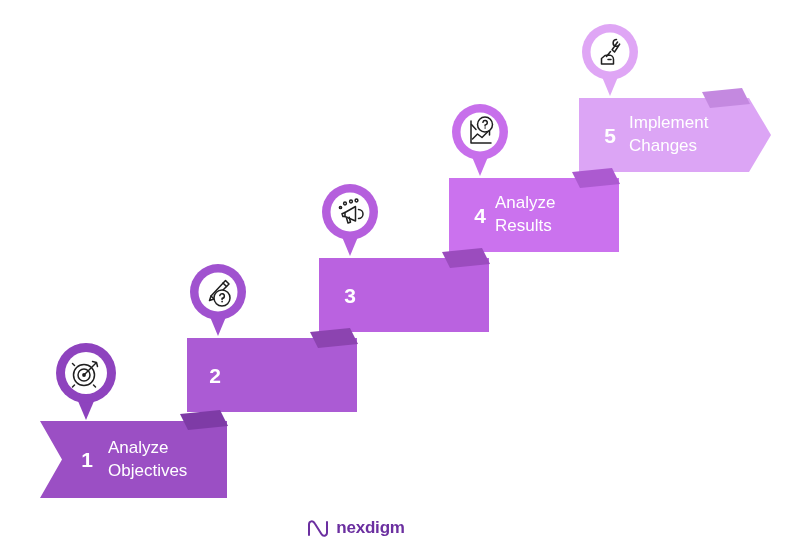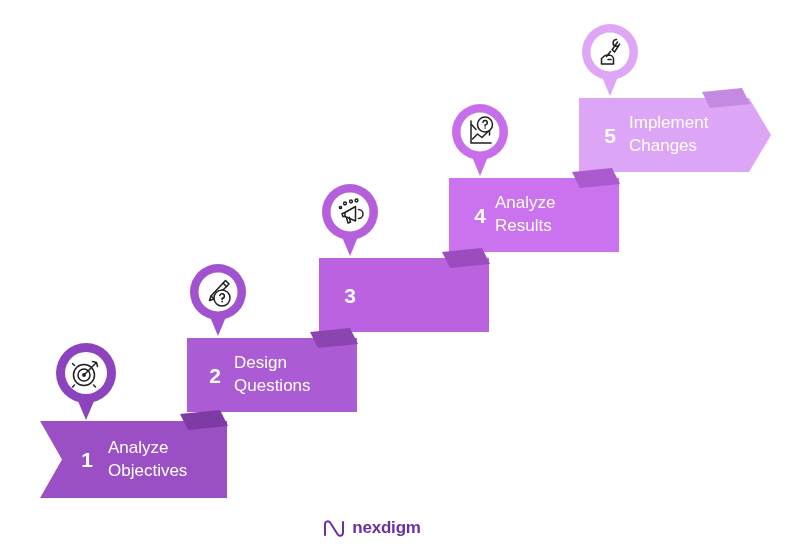--- a/index.html
+++ b/index.html
@@ -77,21 +77,21 @@
   
   .pin {
     position: absolute;
     z-index: 5;
   }
   .pin svg { display: block; }
 
   
   #logo {
     position: absolute;
-    left: 16px;
+    left: 0;
     width: 712px;
     text-align: center;
     display: flex;
     align-items: center;
     justify-content: center;
     gap: 7px;
   }
   #logo-mark { display: block; }
   #logo-text {
     font-size: 17px;
@@ -167,22 +167,20 @@
         <polygon points="0,4 40,0 48,16 8,20" fill="#8C44B0"></polygon>
       </svg>
     </div>
 
     <div class="banner" style="left:7px; top:80px; width:170px; height:74px;">
       <svg class="banner-shape" viewBox="0 0 170 74" preserveAspectRatio="none">
         <polygon points="0,0 170,0 170,74 0,74" fill="#AB5BD4"></polygon>
       </svg>
       <div class="banner-inner">
         <div class="step-num" style="width:26px; margin-left:15px;">2</div>
-        <div class="step-label" style="margin-left:6px;">Design
-Questions</div>
       </div>
     </div>
   </div>
 
   <div class="step" style="left:312px; top:178px; width:260px; height:160px;">
 
     <div class="pin" style="left:3px; top:0px; width:70px; height:80px;">
       <svg width="70" height="80" viewBox="0 0 70 80" aria-hidden="true">
         <path d="M25 54 L35 78 L45 54 Z" fill="#B55FDD"></path>
         <circle cx="35" cy="34" r="28" fill="#B55FDD"></circle>

